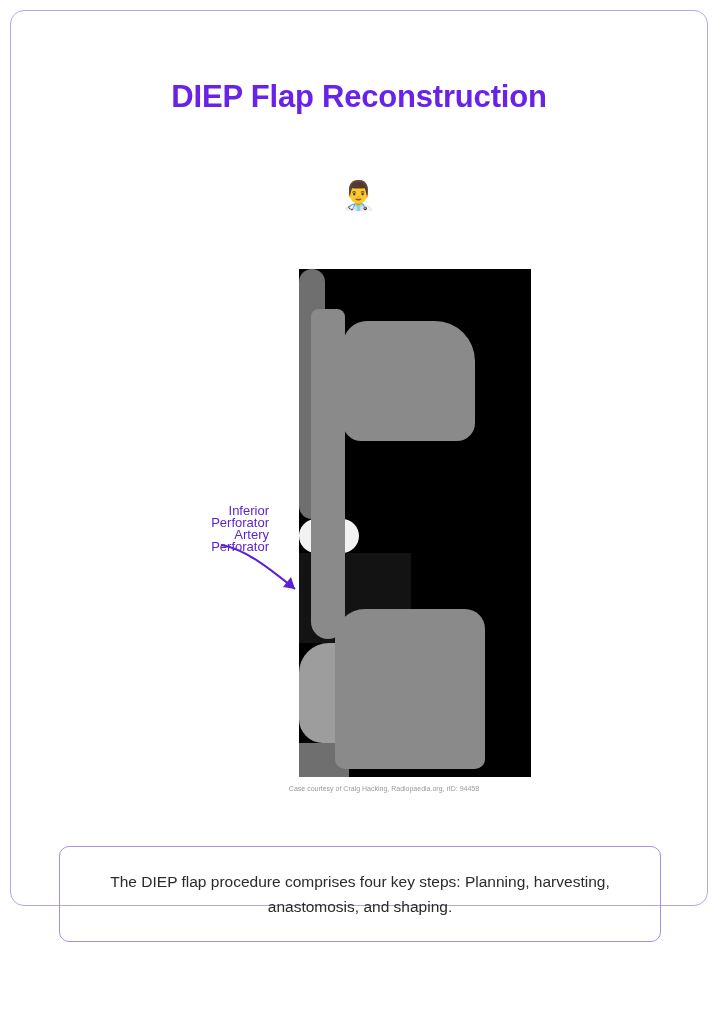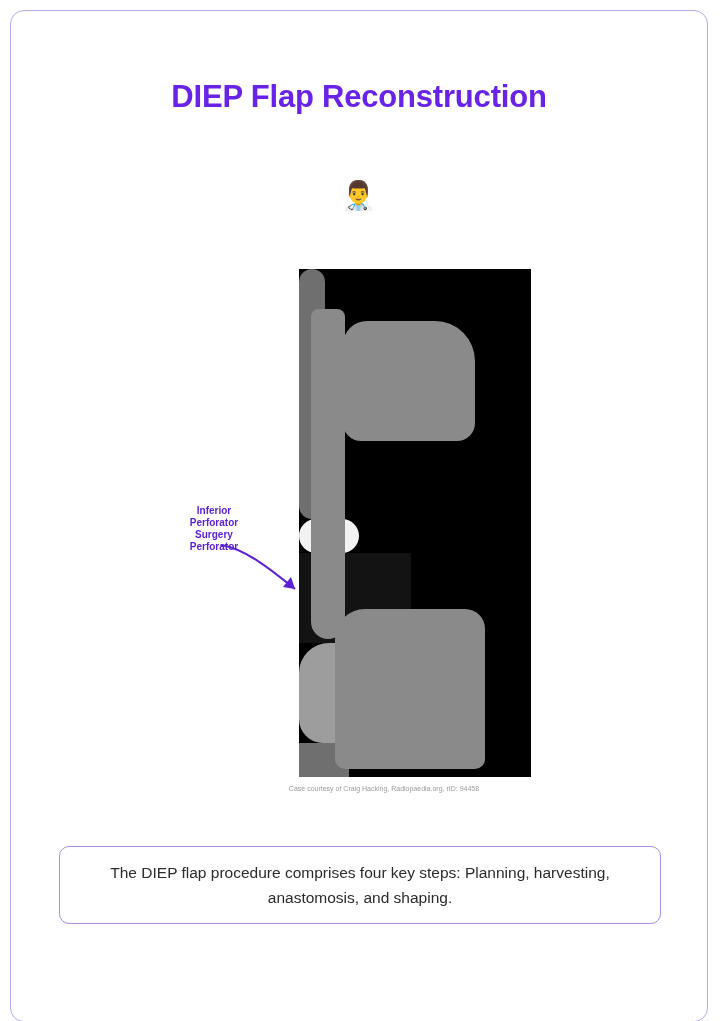--- a/index.html
+++ b/index.html
@@ -11,21 +11,21 @@
     width: 720px;
     height: 1021px;
     font-family: "Liberation Sans", sans-serif;
     overflow: hidden;
   }
   .page {
     position: absolute;
     left: 10px;
     top: 10px;
     width: 698px;
-    height: 1012px;
+    height: 896px;
     box-sizing: border-box;
     border: 1px solid #b9a6e8;
     border-radius: 14px;
     background: #ffffff;
   }
   .title {
     position: absolute;
     top: 68px;
     left: 0;
     width: 100%;
@@ -89,44 +89,44 @@
     text-align: center;
     font-size: 7px;
     color: #9a9a9a;
   }
 
   .annot {
     position: absolute;
     left: 0px;
     top: 244px;
     width: 110px;
-    text-align: center;
-    font-size: 10px;
-    font-weight: bold;
+    text-align: right;
+    font-size: 13px;
+    font-weight: normal;
     line-height: 12px;
     color: #5b21d6;
   }
   .arrow-svg {
     position: absolute;
     left: 60px;
     top: 282px;
     width: 110px;
     height: 60px;
   }
 
   
   .note {
     position: absolute;
     left: 48px;
     top: 835px;
     width: 602px;
     box-sizing: border-box;
     border: 1px solid #a98ee6;
     border-radius: 10px;
-    padding: 13px 34px;
+    padding: 22px 34px;
     text-align: center;
     font-size: 15.5px;
     line-height: 25px;
     color: #2b2b2b;
   }
 </style>
 </head>
 <body>
 
 <div class="page">
@@ -149,21 +149,21 @@
 
       <div class="soft2" style="left:176px; top:40px; width:50px; height:440px;"></div>
 
       <div class="soft" style="left:36px; top:340px; width:150px; height:160px; border-radius:30px 20px 10px 10px;"></div>
 
     </div>
 
     <div class="annot">
       <div>Inferior</div>
       <div>Perforator</div>
-      <div>Surgery</div>
+      <div>Artery</div>
       <div>Perforator</div>
     </div>
 
     <svg class="arrow-svg" viewBox="0 0 110 60">
       <path d="M2 2 C 28 6, 56 30, 76 46" stroke="#5b21d6" stroke-width="2" fill="none"></path>
       <path d="M76 46 L 64 44 L 72 34 Z" fill="#5b21d6"></path>
     </svg>
 
     <div class="caption">Case courtesy of Craig Hacking, Radiopaedia.org, rID: 94458</div>
   </div>

